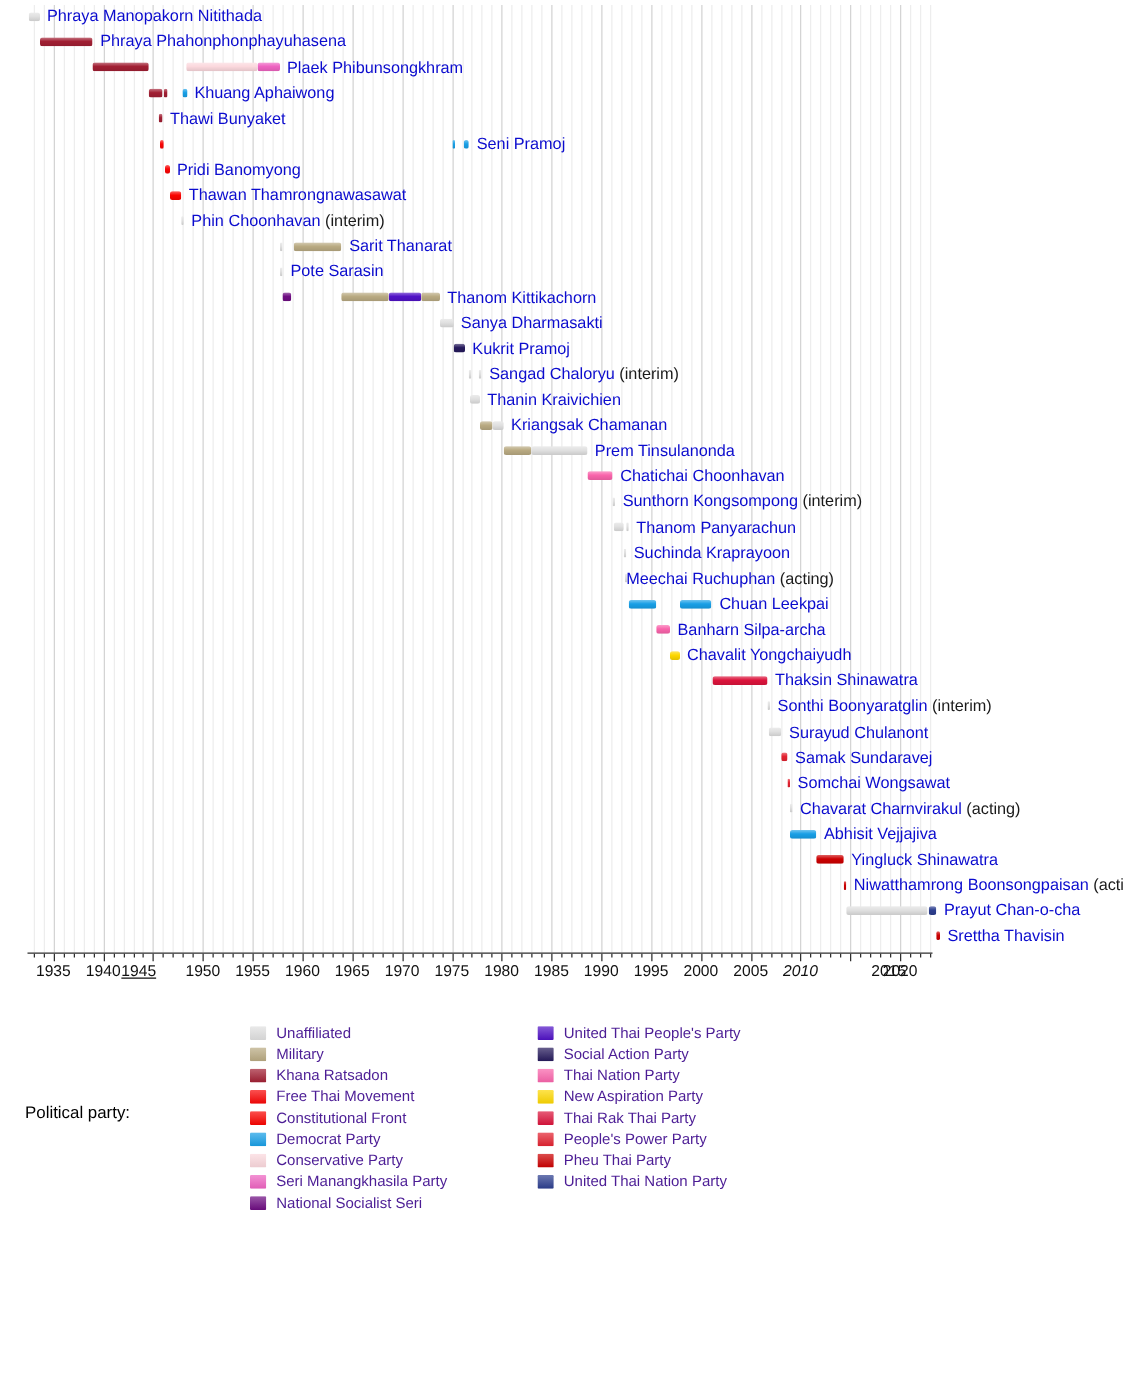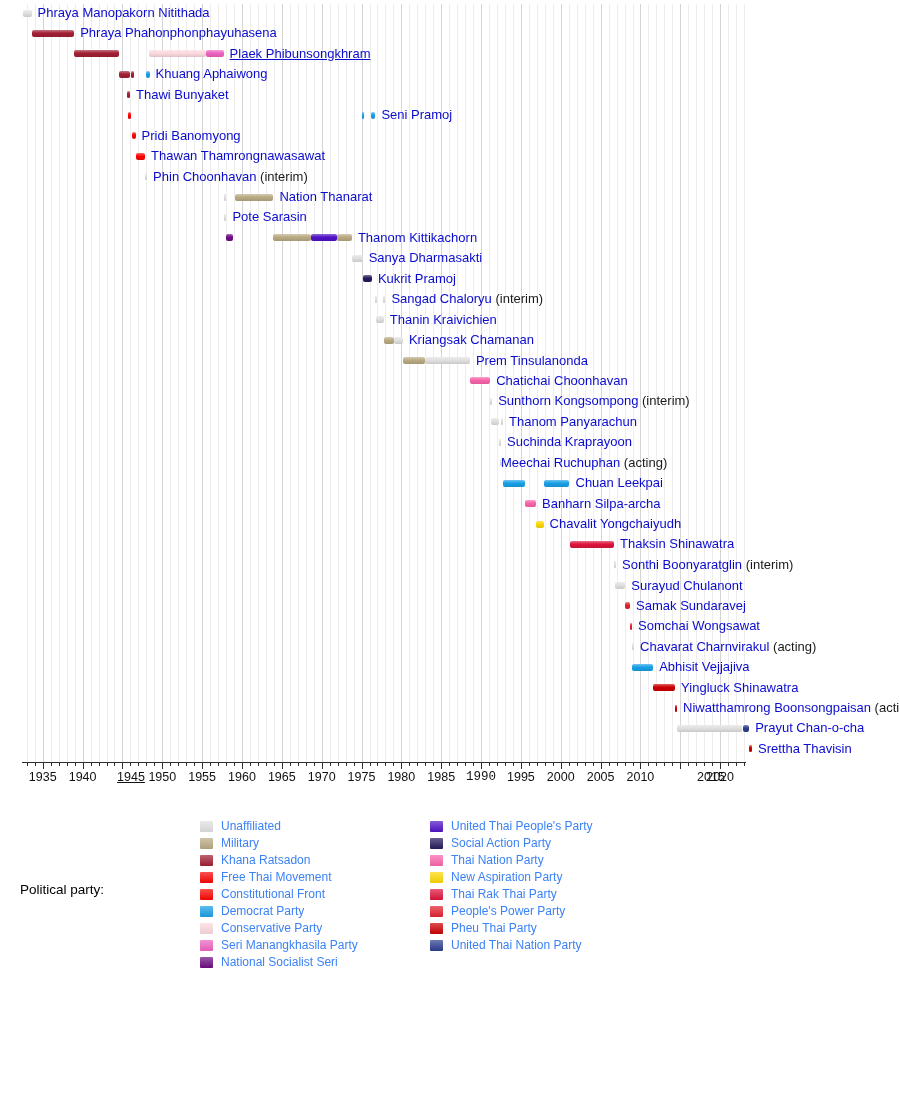--- a/index.html
+++ b/index.html
@@ -18,21 +18,21 @@
     position:absolute;font-size:13px;line-height:16px;color:#0b0bce;white-space:nowrap;cursor:pointer;
   }
   .pmname .suffix{color:#1a1a1a;cursor:default;}
   .axisline{position:absolute;height:1px;background:#2f2f2f;}
   .tick{position:absolute;width:1px;background:#2f2f2f;}
   .ticklabel{position:absolute;font-size:12.5px;color:#111;transform:translateX(-50%);white-space:nowrap;}
   .legend-title{position:absolute;font-size:13.5px;color:#000;}
   .legend-item{position:absolute;height:13px;}
   .legend-swatch{position:absolute;left:0;top:1px;width:13px;height:11px;border-radius:1px;
     background-image:linear-gradient(to bottom,rgba(255,255,255,.3),rgba(0,0,0,.06));}
-  .legend-label{position:absolute;left:21px;top:0;font-size:12px;line-height:13px;color:#3b82f6;white-space:nowrap;}
+  .legend-label{position:absolute;left:21px;top:0;font-size:12px;line-height:13px;color:#4c1d95;white-space:nowrap;}
 </style>
 </head>
 <body>
 
 <div id="timeline-chart">
   <div id="gridlines">
       <div class="grid minor" style="left: 26.8px; top: 4px; height: 758px;"></div>
       <div class="grid minor" style="left: 34.8px; top: 4px; height: 758px;"></div>
       <div class="grid major" style="left: 42.7px; top: 4px; height: 758px;"></div>
       <div class="grid minor" style="left: 50.7px; top: 4px; height: 758px;"></div>
@@ -175,28 +175,28 @@
       <div class="bar" style="left: 632.1px; width: 21.1px; top: 663.6px; background-color: rgb(24, 159, 230);"></div>
       <div class="bar" style="left: 653.2px; width: 21.9px; top: 684px; background-color: rgb(204, 0, 1);"></div>
       <div class="bar" style="left: 675.1px; width: 2px; top: 704.5px; background-color: rgb(204, 0, 1);"></div>
       <div class="bar" style="left: 677.1px; width: 64.6px; top: 724.9px; background-color: rgb(224, 224, 224);"></div>
       <div class="bar" style="left: 743.2px; width: 6px; top: 724.9px; background-color: rgb(44, 62, 143);"></div>
       <div class="bar" style="left: 749.2px; width: 2.8px; top: 745.3px; background-color: rgb(204, 0, 1);"></div>
     </div>
   <div id="labels">
       <div class="pmname" style="left: 37.6px; top: 5px;">Phraya Manopakorn Nitithada</div>
       <div class="pmname" style="left: 80.2px; top: 25.4px;">Phraya Phahonphonphayuhasena</div>
-      <div class="pmname" style="left: 229.6px; top: 45.9px; text-decoration: underline;">Plaek Phibunsongkhram</div>
+      <div class="pmname" style="left: 229.6px; top: 45.9px;">Plaek Phibunsongkhram</div>
       <div class="pmname" style="left: 155.5px; top: 66.3px;">Khuang Aphaiwong</div>
       <div class="pmname" style="left: 136px; top: 86.8px;">Thawi Bunyaket</div>
       <div class="pmname" style="left: 381.4px; top: 107.2px;">Seni Pramoj</div>
       <div class="pmname" style="left: 141.6px; top: 127.6px;">Pridi Banomyong</div>
       <div class="pmname" style="left: 151.1px; top: 148.1px;">Thawan Thamrongnawasawat</div>
       <div class="pmname" style="left: 153.1px; top: 168.5px;">Phin Choonhavan<span class="suffix"> (interim)</span></div>
-      <div class="pmname" style="left: 279.4px; top: 189px;">Nation Thanarat</div>
+      <div class="pmname" style="left: 279.4px; top: 189px;">Sarit Thanarat</div>
       <div class="pmname" style="left: 232.4px; top: 209.4px;">Pote Sarasin</div>
       <div class="pmname" style="left: 357.9px; top: 229.8px;">Thanom Kittikachorn</div>
       <div class="pmname" style="left: 368.7px; top: 250.3px;">Sanya Dharmasakti</div>
       <div class="pmname" style="left: 377.9px; top: 270.7px;">Kukrit Pramoj</div>
       <div class="pmname" style="left: 391.4px; top: 291.2px;">Sangad Chaloryu<span class="suffix"> (interim)</span></div>
       <div class="pmname" style="left: 389.8px; top: 311.6px;">Thanin Kraivichien</div>
       <div class="pmname" style="left: 408.9px; top: 332px;">Kriangsak Chamanan</div>
       <div class="pmname" style="left: 475.9px; top: 352.5px;">Prem Tinsulanonda</div>
       <div class="pmname" style="left: 496.2px; top: 372.9px;">Chatichai Choonhavan</div>
       <div class="pmname" style="left: 498.2px; top: 393.4px;">Sunthorn Kongsompong<span class="suffix"> (interim)</span></div>
@@ -306,34 +306,34 @@
       <div class="tick" style="left: 688.2px; top: 763px; height: 3px;"></div>
       <div class="tick" style="left: 696.2px; top: 763px; height: 3px;"></div>
       <div class="tick" style="left: 704.2px; top: 763px; height: 3px;"></div>
       <div class="tick" style="left: 712.2px; top: 763px; height: 3px;"></div>
       <div class="tick" style="left: 720.1px; top: 763px; height: 6px;"></div>
       <div class="tick" style="left: 728.1px; top: 763px; height: 3px;"></div>
       <div class="tick" style="left: 736.1px; top: 763px; height: 3px;"></div>
       <div class="tick" style="left: 744px; top: 763px; height: 3px;"></div>
       <div class="ticklabel" style="left: 42.7px; top: 770px;">1935</div>
       <div class="ticklabel" style="left: 82.6px; top: 770px;">1940</div>
-      <div class="ticklabel" style="left: 131px; top: 770px; text-decoration: underline;">1945</div>
+      <div class="ticklabel" style="left: 111px; top: 770px; text-decoration: underline;">1945</div>
       <div class="ticklabel" style="left: 162.3px; top: 770px;">1950</div>
       <div class="ticklabel" style="left: 202.1px; top: 770px;">1955</div>
       <div class="ticklabel" style="left: 242px; top: 770px;">1960</div>
       <div class="ticklabel" style="left: 281.8px; top: 770px;">1965</div>
       <div class="ticklabel" style="left: 321.7px; top: 770px;">1970</div>
       <div class="ticklabel" style="left: 361.5px; top: 770px;">1975</div>
       <div class="ticklabel" style="left: 401.3px; top: 770px;">1980</div>
       <div class="ticklabel" style="left: 441.2px; top: 770px;">1985</div>
-      <div class="ticklabel" style="left: 481px; top: 770px; font-family: Liberation Mono, monospace;">1990</div>
+      <div class="ticklabel" style="left: 481px; top: 770px;">1990</div>
       <div class="ticklabel" style="left: 520.9px; top: 770px;">1995</div>
       <div class="ticklabel" style="left: 560.7px; top: 770px;">2000</div>
       <div class="ticklabel" style="left: 600.6px; top: 770px;">2005</div>
-      <div class="ticklabel" style="left: 640.4px; top: 770px;">2010</div>
+      <div class="ticklabel" style="left: 640.4px; top: 770px; font-style: italic;">2010</div>
       <div class="ticklabel" style="left: 711px; top: 770px;">2015</div>
       <div class="ticklabel" style="left: 720.1px; top: 770px;">2020</div>
     </div>
   <div class="legend-title" style="left: 20px; top: 882px;">Political party:</div>
   <div id="legend">
       <div class="legend-item" style="left: 200px; top: 820px;">
         <div class="legend-swatch" style="background-color: rgb(224, 224, 224);"></div>
         <div class="legend-label">Unaffiliated</div>
       </div>
       <div class="legend-item" style="left: 200px; top: 837px;">

